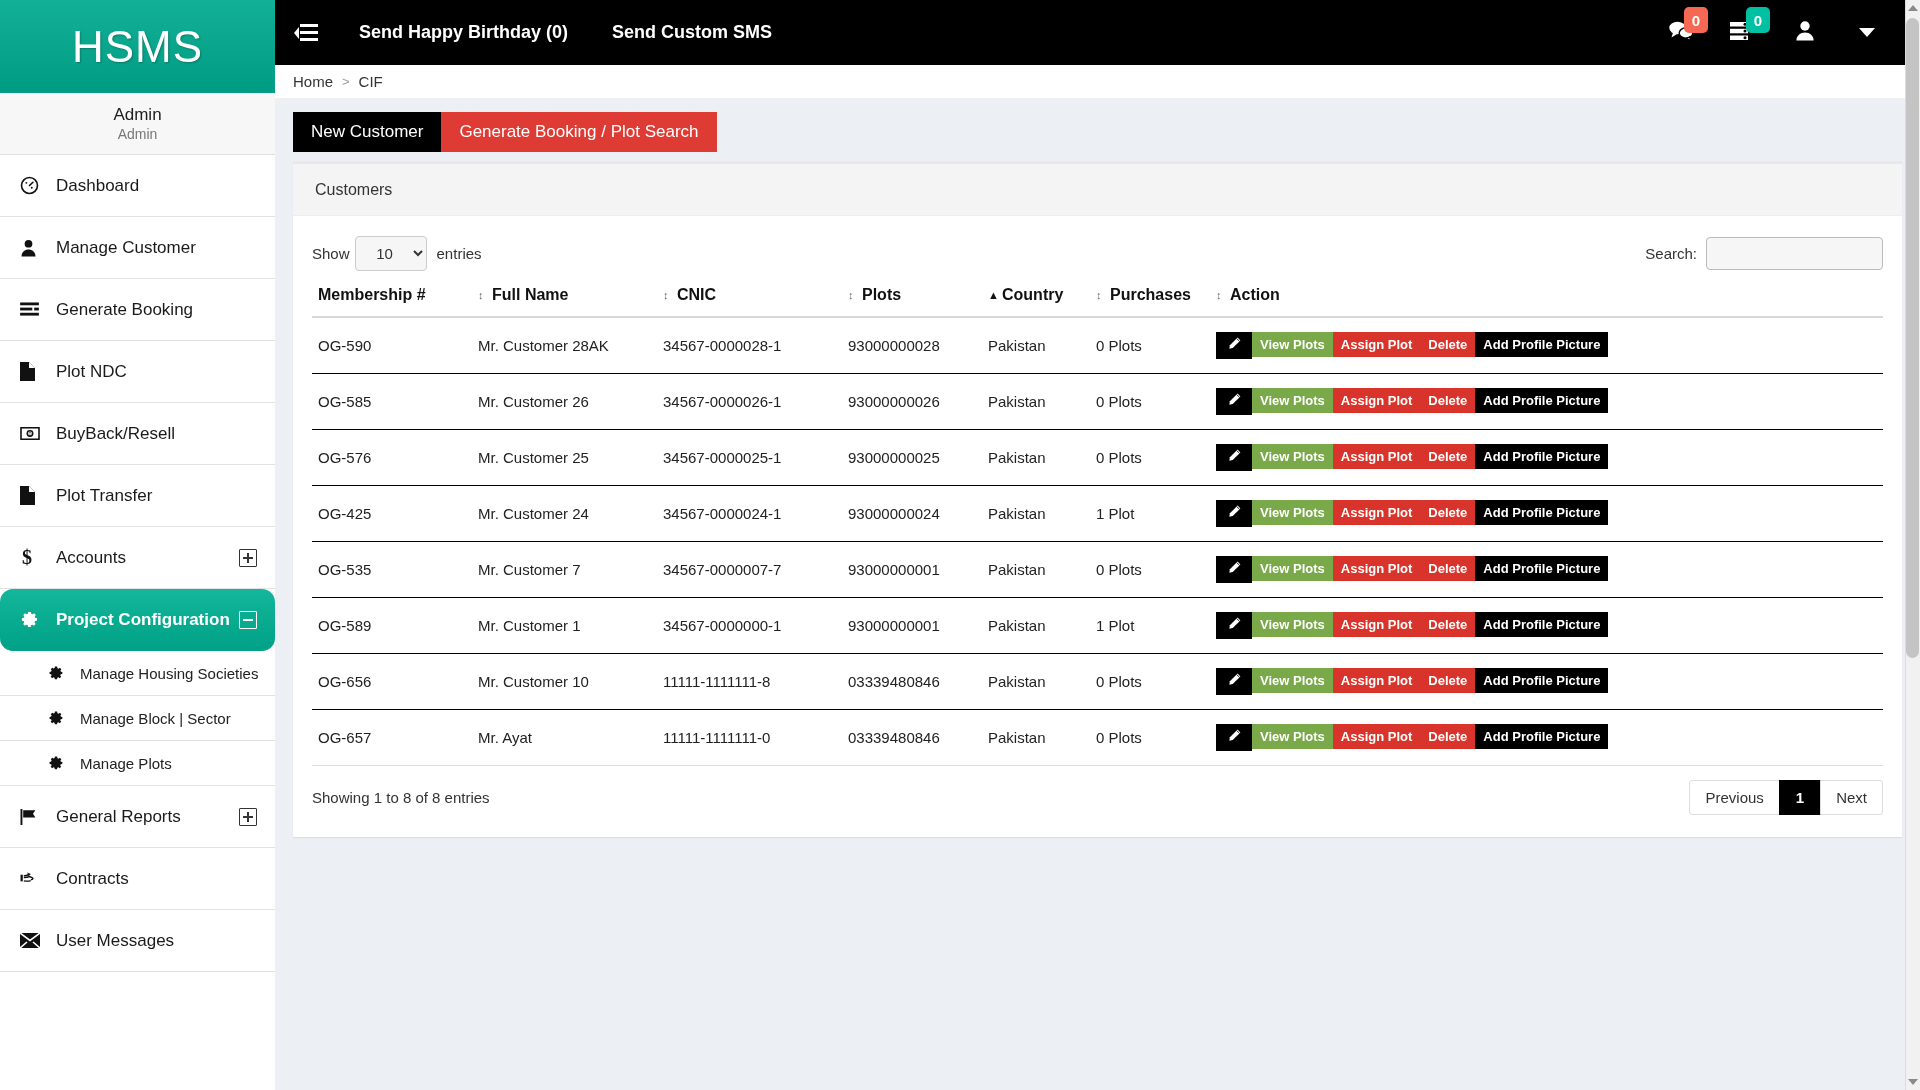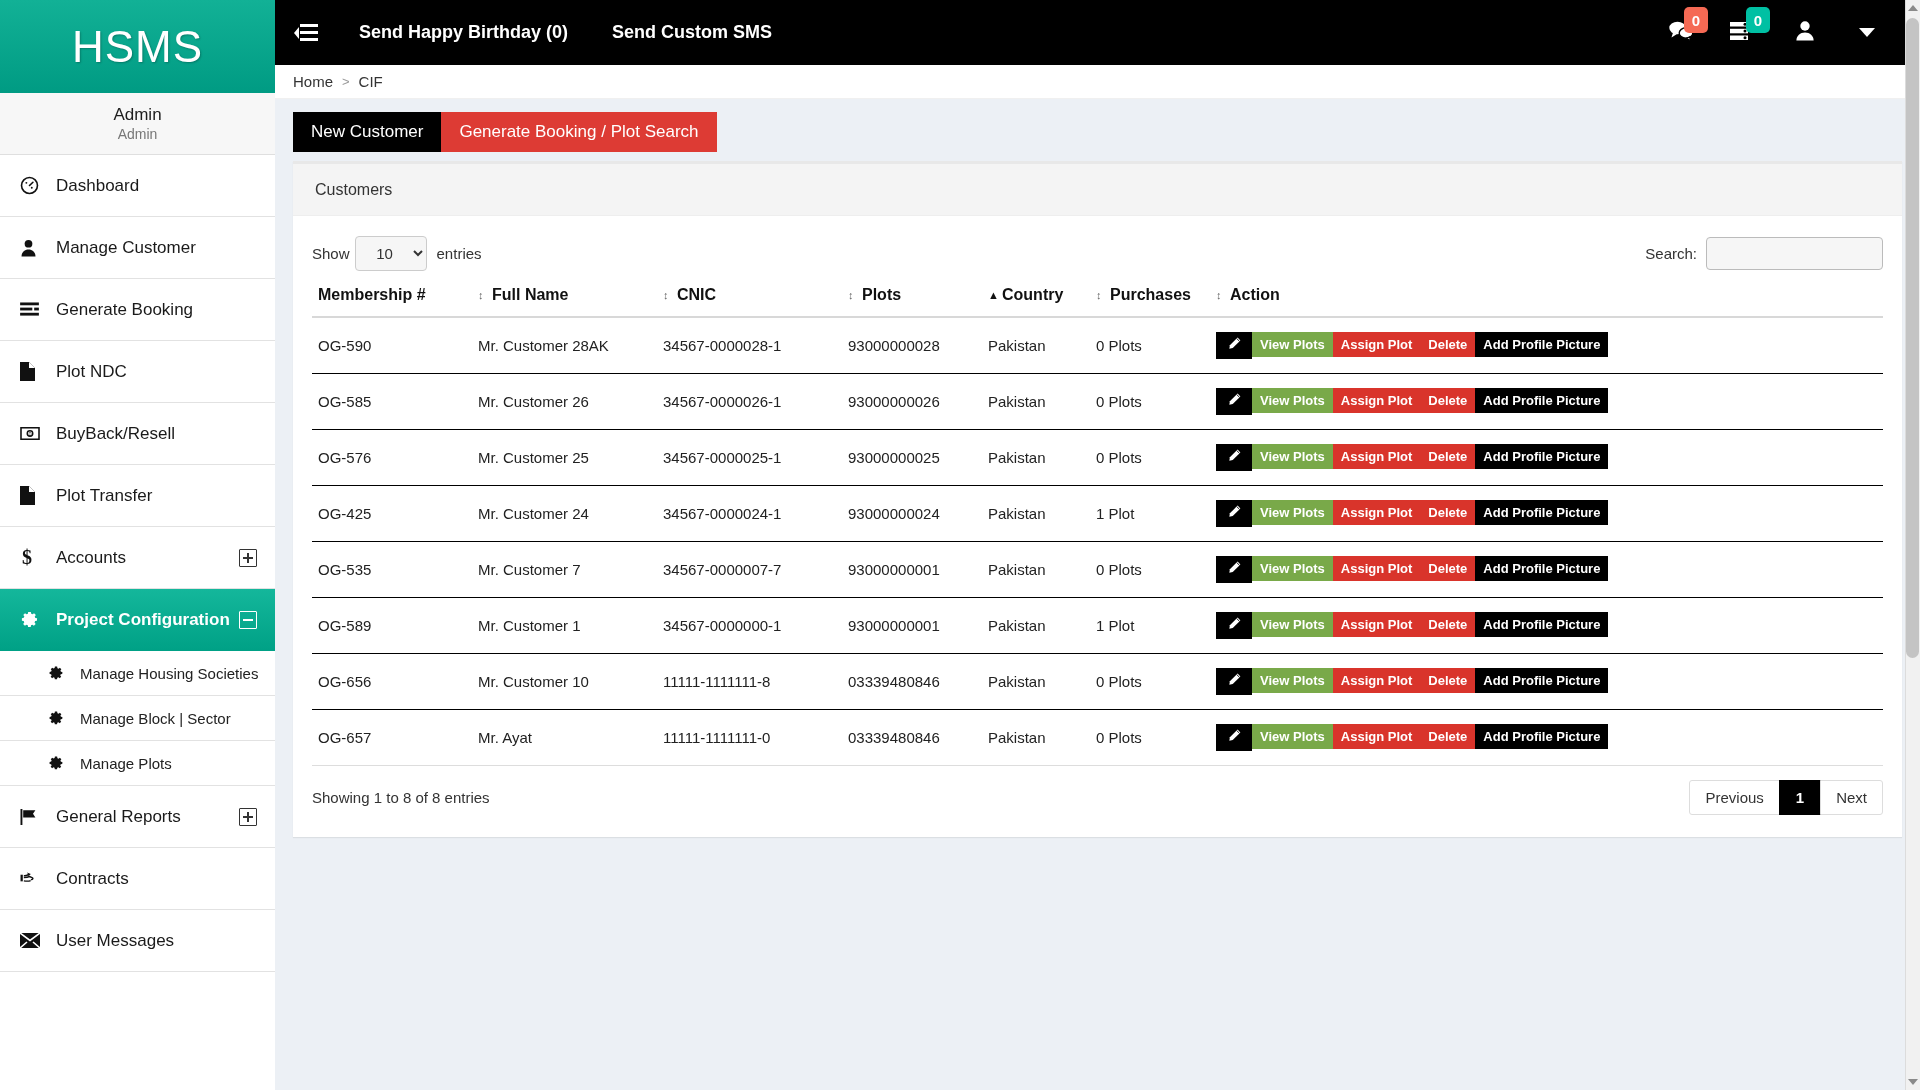--- a/index.html
+++ b/index.html
@@ -72,20 +72,21 @@
   .nav-item .minus {
     flex: 0 0 auto; width: 18px; height: 18px;
     border: 1px solid #fff; position: relative; border-radius: 1px;
   }
   .nav-item .minus::before { content:""; position:absolute; left:3px; right:3px; top:7px; height:2px; background:#fff; }
 
   .nav-item.active {
     background: linear-gradient(180deg,#14b79b 0%, #00a186 100%);
     color: #fff; font-weight: bold;
     border-bottom-color: #00a186;
+    border-radius: 13px;
   }
   .nav-item.active .ic { color: #fff; }
   .nav-item.sub {
     padding-left: 48px;
     font-size: 15px;
     color: #222;
     height: 45px;
     background: #fff;
   }
   .nav-item.sub .ic { width: 26px; flex: 0 0 26px; font-size: 16px; }

